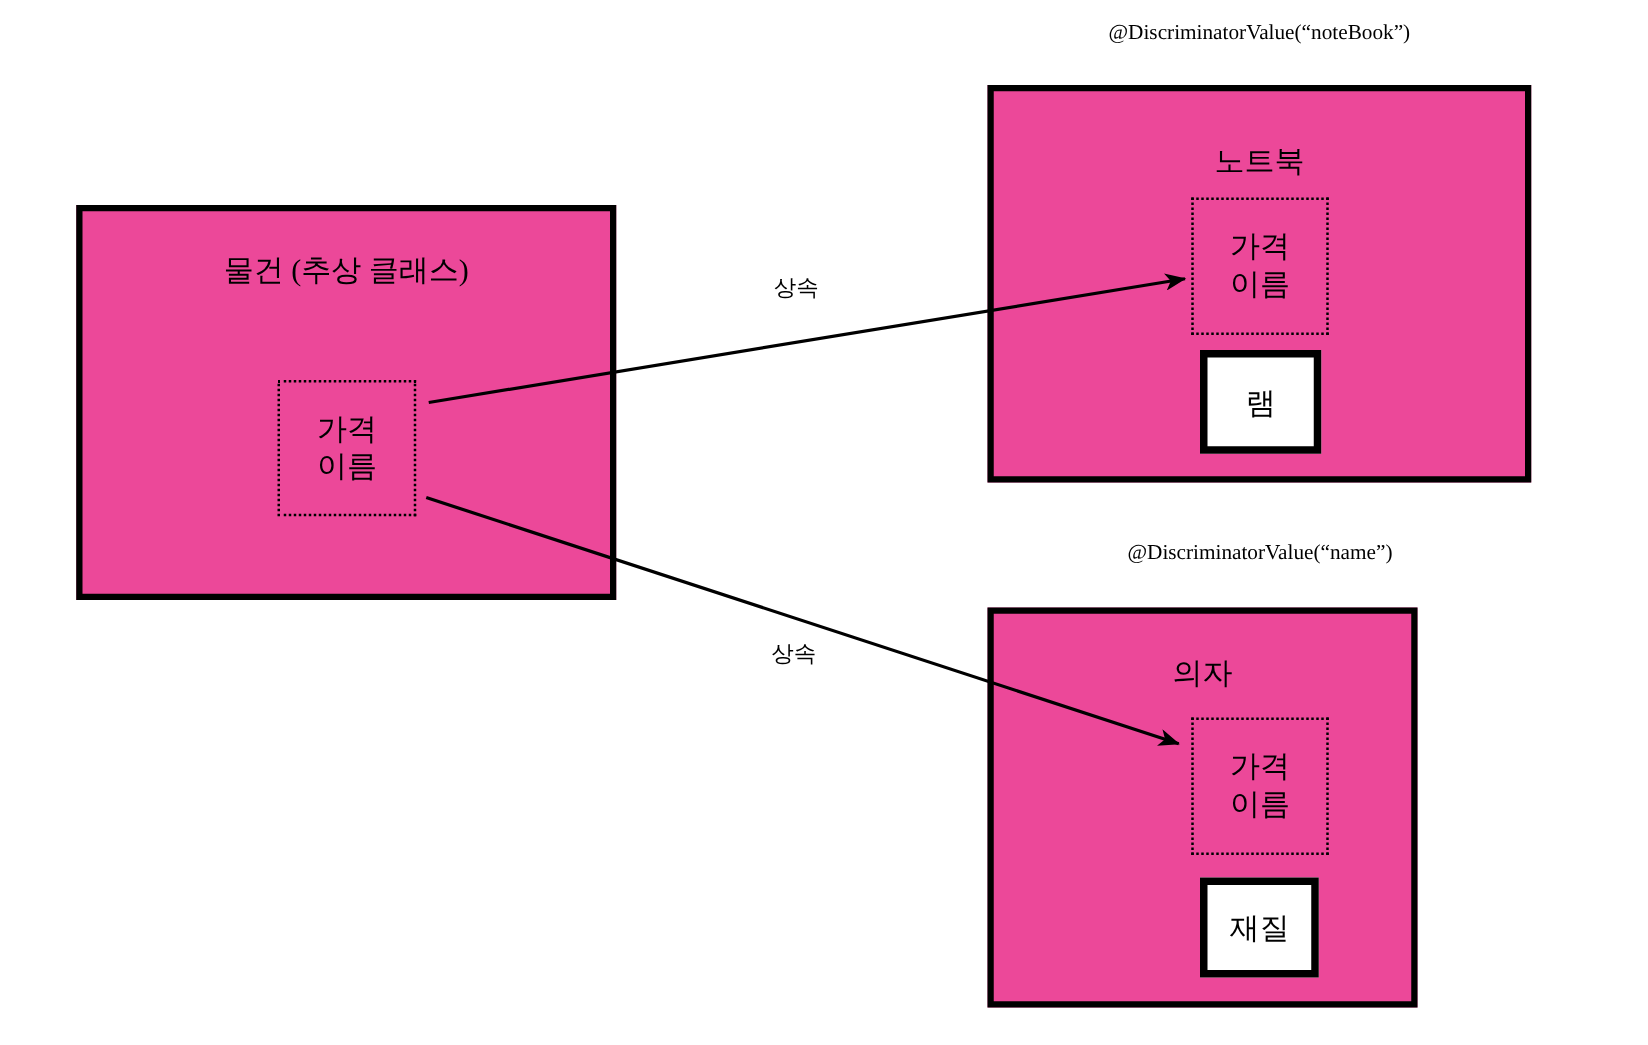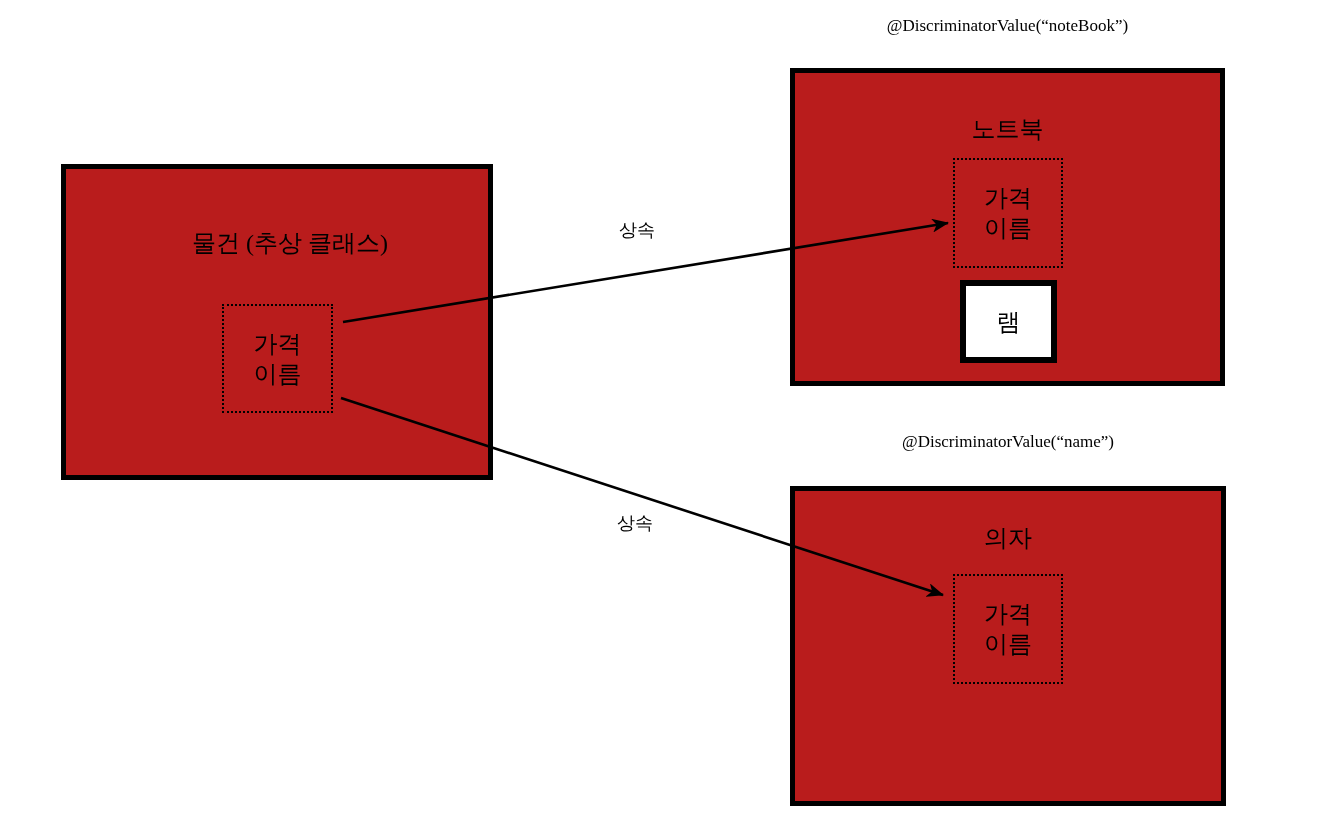--- a/index.html
+++ b/index.html
@@ -23,21 +23,21 @@
   .misspelled {
     text-decoration: underline dotted #dd2222;
     text-decoration-thickness: 2px;
     text-underline-offset: 4px;
   }
 
   .entity-box {
     position: absolute;
     box-sizing: border-box;
     border: 5px solid #000000;
-    background: #b91c1c;
+    background: #ec4899;
   }
   .entity-title {
     position: absolute;
     left: 0; width: 100%;
     text-align: center;
     font-size: 24px;
     white-space: nowrap;
   }
   .dotted-box {
     position: absolute;
@@ -73,21 +73,21 @@
     pointer-events: none;
   }
 </style>
 </head>
 <body>
 
 <div class="canvas">
 
 
   <div class="entity-box" style="left:61px; top:164px; width:432px; height:316px;">
-    <div class="entity-title" style="top:58px;margin-left:13px;">물건 (추상 클래스)</div>
+    <div class="entity-title" style="top:31px;">물건 (추상 클래스)</div>
     <div class="dotted-box" style="left:156px; top:135px; width:111px; height:109px;">
       <div>가격</div>
       <div>이름</div>
     </div>
   </div>
 
   <div class="annotation" style="left:790px; top:16px; width:435px;">@DiscriminatorValue(“noteBook”)</div>
 
   <div class="entity-box" style="left:790px; top:68px; width:435px; height:318px;">
     <div class="entity-title" style="top:40px;">노트북</div>
@@ -95,25 +95,28 @@
       <div>가격</div>
       <div>이름</div>
     </div>
     <div class="own-field-box" style="left:165px; top:207px; width:97px; height:83px;">
       <span>램</span>
     </div>
   </div>
 
   <div class="annotation" style="left:790px; top:432px; width:436px;">@DiscriminatorValue(“name”)</div>
 
-  <div class="entity-box" style="left:790px; top:486px; width:436px; height:320px;">
+  <div class="entity-box" style="left:790px; top:486px; width:344px; height:320px;">
     <div class="entity-title" style="top:31px;">의자</div>
     <div class="dotted-box" style="left:158px; top:83px; width:110px; height:110px;">
       <div>가격</div>
       <div>이름</div>
+    </div>
+    <div class="own-field-box" style="left:165px; top:211px; width:95px; height:80px;">
+      <span>재질</span>
     </div>
   </div>
 
   <svg class="arrow-layer" viewBox="0 0 1318 836">
     <defs>
       <marker id="arrowhead" markerUnits="userSpaceOnUse" markerWidth="18" markerHeight="14" refX="16" refY="7" orient="auto">
         <path d="M0,0 L17,7 L0,14 L4.5,7 Z" fill="#000000"></path>
       </marker>
     </defs>
     <line x1="343" y1="322" x2="948" y2="223" stroke="#000000" stroke-width="2.6" marker-end="url(#arrowhead)"></line>

